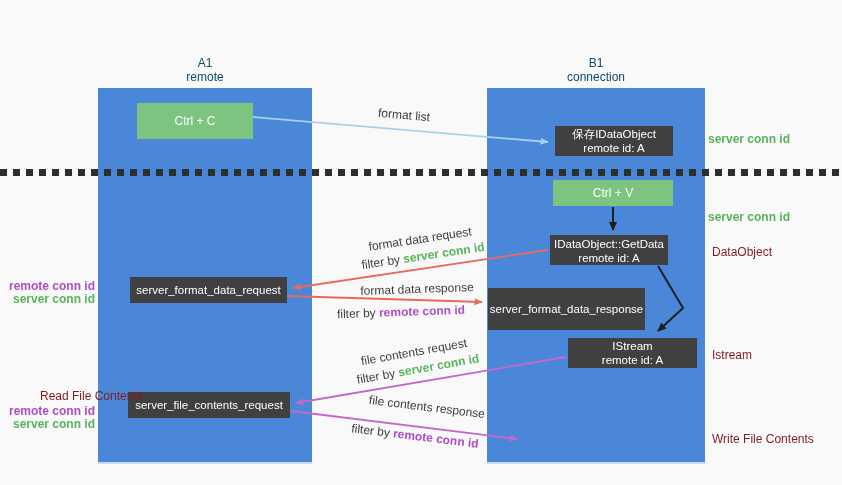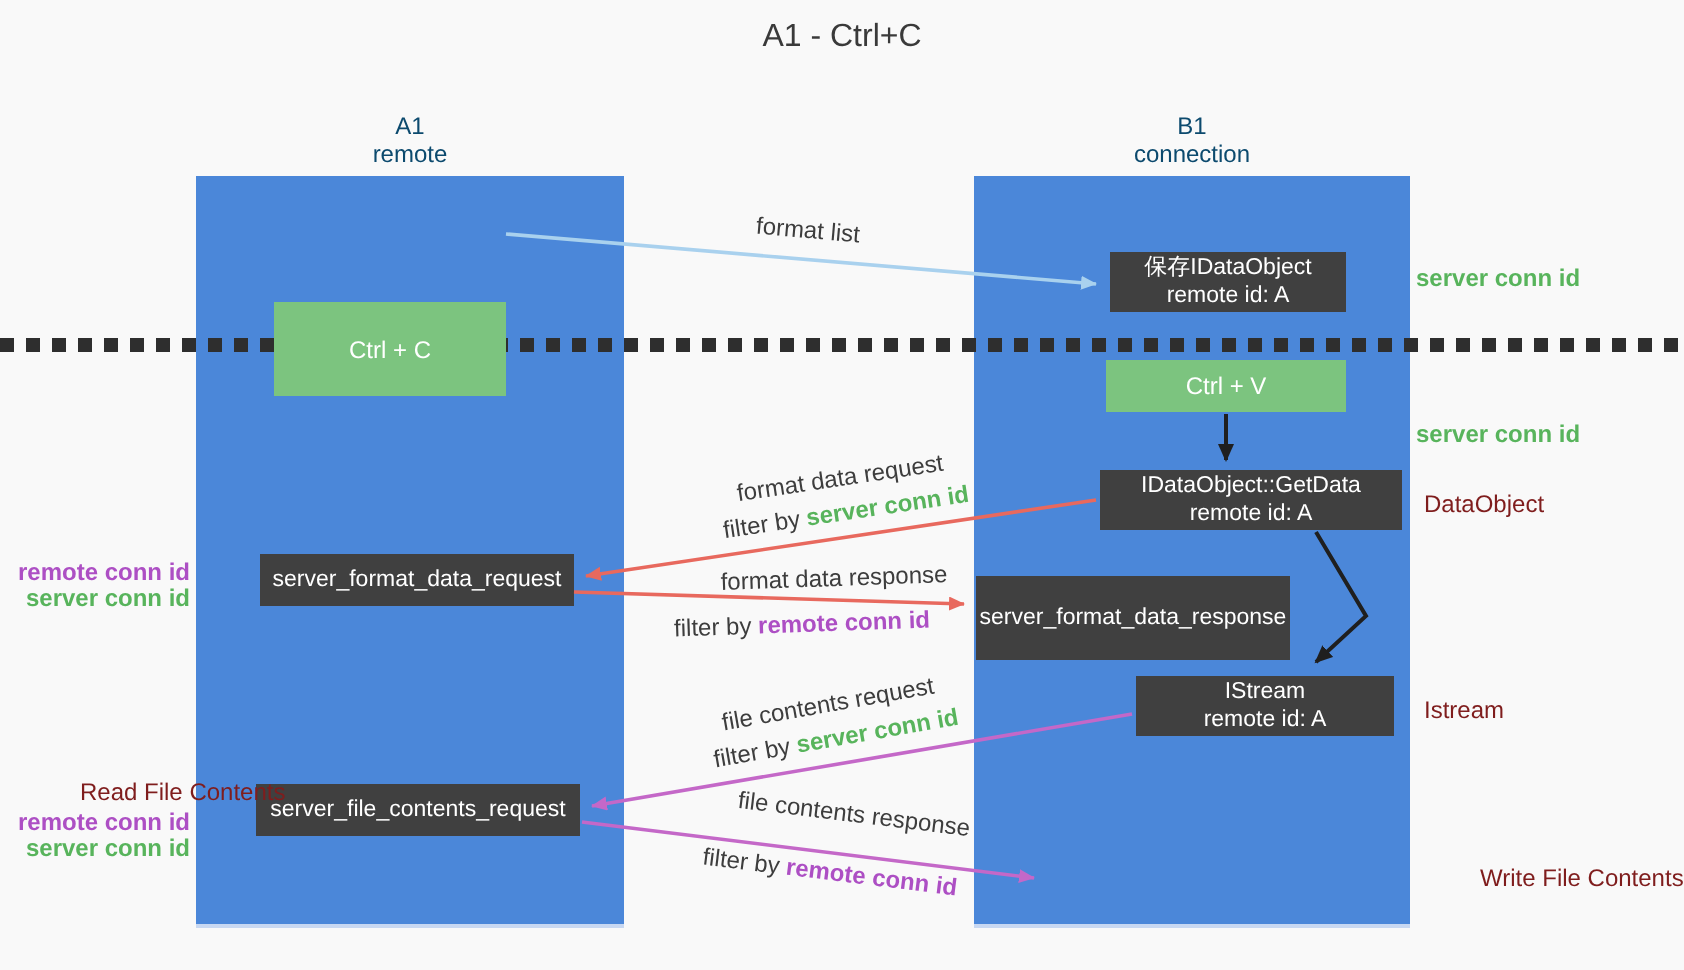--- a/index.html
+++ b/index.html
@@ -21,48 +21,47 @@
   .side-label-left{left:0;width:95px;text-align:right;}
   .txt-green{color:#58b45c;font-weight:bold;}
   .txt-purple{color:#ad4fc4;font-weight:bold;}
 </style>
 </head>
 <body>
 
 <div class="canvas">
 
   <div class="title">
-    <div>A1 - Ctrl+C</div>
   </div>
 
   <div class="lifeline-header" style="left:155px;top:56px;width:100px;">
     <div>A1</div>
     <div>remote</div>
   </div>
   <div class="lifeline-header" style="left:546px;top:56px;width:100px;">
     <div>B1</div>
     <div>connection</div>
   </div>
 
   <div class="lifeline" style="left:98px;width:214px;"></div>
   <div class="lifeline" style="left:487px;width:218px;"></div>
 
   <div class="dotted-line"></div>
 
-  <div class="node node-green" style="left:137px;top:103px;width:116px;height:47px;margin-top:48px;">
+  <div class="node node-green" style="left:137px;top:103px;width:116px;height:36px;">
     <div>Ctrl + C</div>
   </div>
   <div class="node node-orange" style="left:555px;top:126px;width:118px;height:30px;">
     <div>保存IDataObject</div>
     <div>remote id: A</div>
   </div>
   <div class="node node-green" style="left:553px;top:180px;width:120px;height:26px;text-align:center;">
     <div>Ctrl + V</div>
   </div>
-  <div class="node node-orange" style="left:550px;top:235px;width:151px;height:30px;">
+  <div class="node node-orange" style="left:550px;top:235px;width:118px;height:30px;justify-content:flex-end;">
     <div>IDataObject::GetData</div>
     <div>remote id: A</div>
   </div>
   <div class="node node-orange" style="left:130px;top:277px;width:157px;height:26px;">
     <div>server_format_data_request</div>
   </div>
   <div class="node node-orange" style="left:488px;top:288px;width:157px;height:42px;">
     <div>server_format_data_response</div>
   </div>
   <div class="node node-orange" style="left:568px;top:338px;width:129px;height:30px;">
@@ -134,21 +133,21 @@
   </div>
   <div class="side-label txt-green" style="left:708px;top:210px;">
     <span>server conn id</span>
   </div>
   <div class="side-label" style="left:712px;top:245px;">
     <span>DataObject</span>
   </div>
   <div class="side-label" style="left:712px;top:348px;">
     <span>Istream</span>
   </div>
-  <div class="side-label" style="left:712px;top:432px;margin-left:28px;">
+  <div class="side-label" style="left:712px;top:432px;">
     <span>Write File Contents</span>
   </div>
 
   <div class="side-label side-label-left txt-purple" style="top:279px;">
     <span>remote conn id</span>
   </div>
   <div class="side-label side-label-left txt-green" style="top:292px;">
     <span>server conn id</span>
   </div>
   <div class="side-label side-label-left" style="top:389px;padding-left:40px;">

